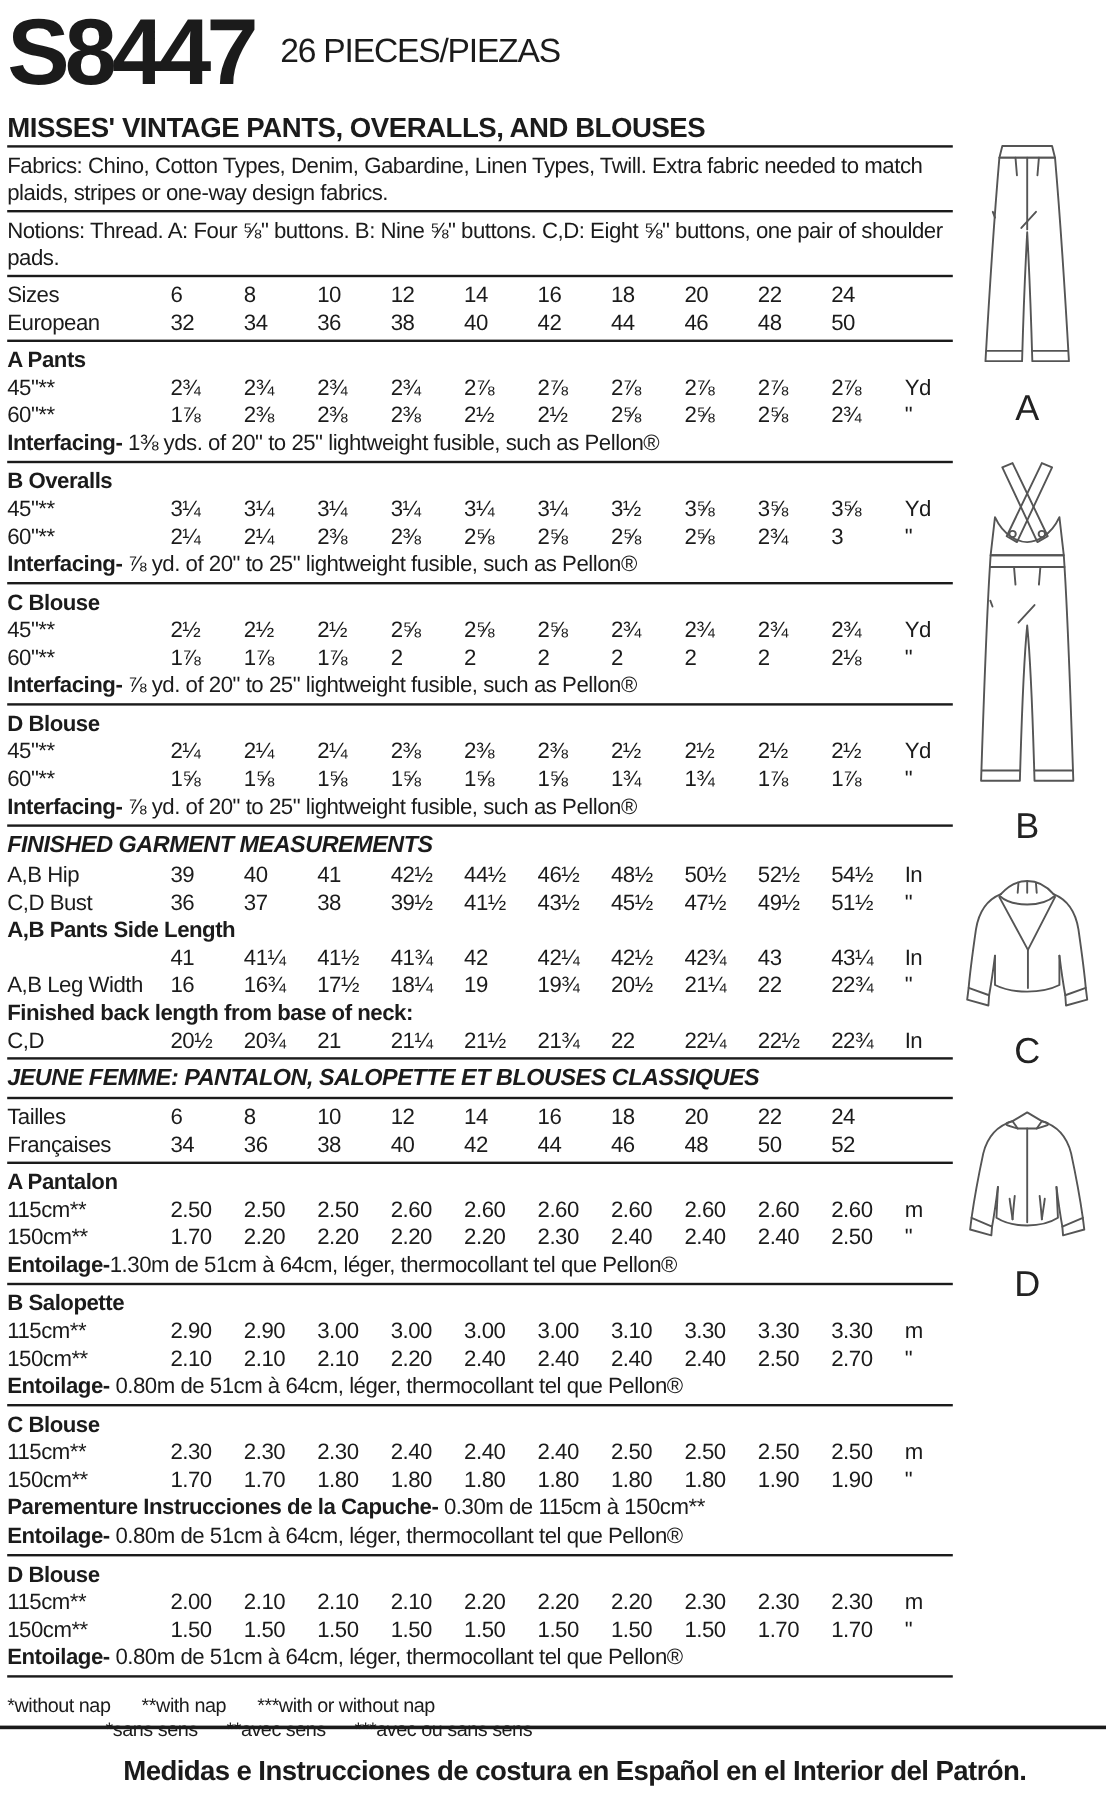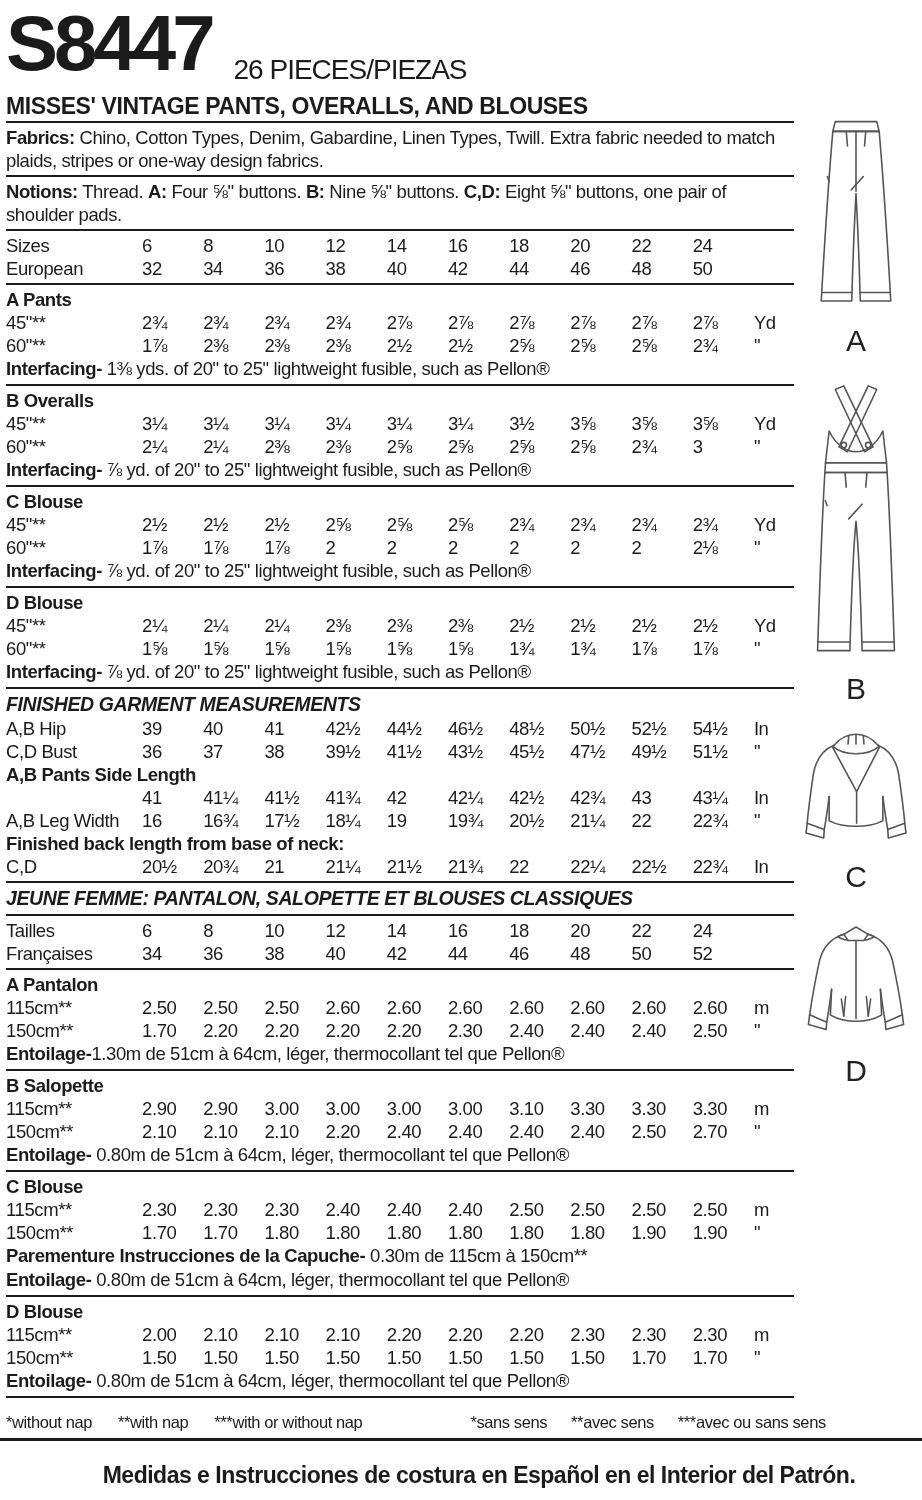--- a/index.html
+++ b/index.html
@@ -1,42 +1,42 @@
 <!DOCTYPE html>
 <html><head>
 <meta charset="utf-8">
 <style>
   html,body{margin:0;padding:0;}
   body{
     width:922px;height:1500px;background:#ffffff;color:#1b1b1b;
     font-family:"Liberation Sans",sans-serif;position:relative;overflow:hidden;
   }
   .content{position:absolute;left:6px;top:0;width:788px;}
-  .brand-row{display:flex;align-items:flex-end;}
+  .brand-row{display:flex;align-items:center;}
   .pattern-num{font-size:78px;font-weight:700;letter-spacing:-4px;line-height:86px;}
   .pieces{font-size:28px;font-weight:400;letter-spacing:-1px;margin-left:22px;}
   .main-title{font-size:23px;font-weight:700;letter-spacing:-0.4px;line-height:24px;margin-top:8px;}
   .rule{border-top:2px solid #1b1b1b;margin:3px 0;}
   .para{font-size:18.5px;line-height:23px;letter-spacing:-0.4px;}
-  .b{font-weight:700;}
+  .b{font-weight:400;}
   
   .trow{display:grid;grid-template-columns:136px repeat(10,61.2px) 1fr;
         font-size:18.5px;line-height:23px;letter-spacing:-0.4px;}
   .trow .lab{white-space:nowrap;}
   .trow .lab.b{font-weight:400;}
   .cell{white-space:nowrap;}
   .unit{white-space:nowrap;}
   .section{font-weight:700;font-size:18.5px;line-height:23px;letter-spacing:-0.4px;}
   .heading{font-weight:700;font-size:19.5px;line-height:25px;letter-spacing:-0.4px;font-style:italic;}
   .note{font-size:18.5px;line-height:24px;letter-spacing:-0.4px;}
   .note .nb{font-weight:700;}
   .label-line{font-weight:700;font-size:18.5px;line-height:23px;letter-spacing:-0.4px;}
   
   .footnotes{position:absolute;left:6px;top:1412px;width:908px;display:flex;
-             font-size:16.5px;letter-spacing:-0.4px;line-height:20px;}
+             font-size:16.5px;letter-spacing:-0.4px;line-height:20px;flex-direction:column;}
   .fn-left span{margin-right:26px;}
   .fn-right{margin-left:82px;}
   .fn-right span{margin-right:24px;}
   .bottom-rule{position:absolute;left:0;top:1438px;width:922px;border-top:3px solid #1b1b1b;}
   .footer-text{position:absolute;left:18px;top:1462px;width:922px;text-align:center;
                font-size:23px;font-weight:700;letter-spacing:-0.5px;}
   
   .figures{position:absolute;right:2px;top:112px;width:128px;display:flex;flex-direction:column;align-items:center;}
   .fig{display:flex;flex-direction:column;align-items:center;}
   .fig svg{display:block;}

